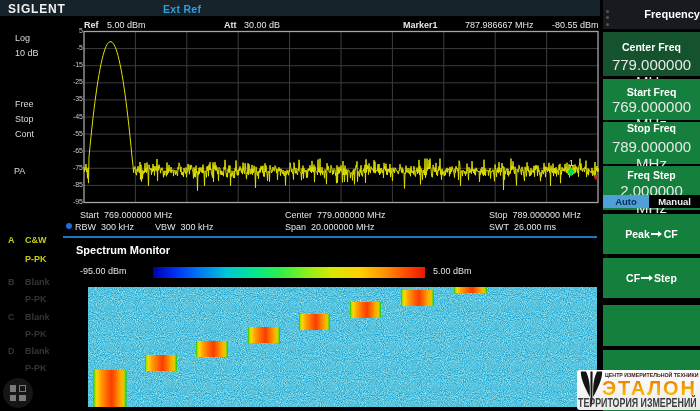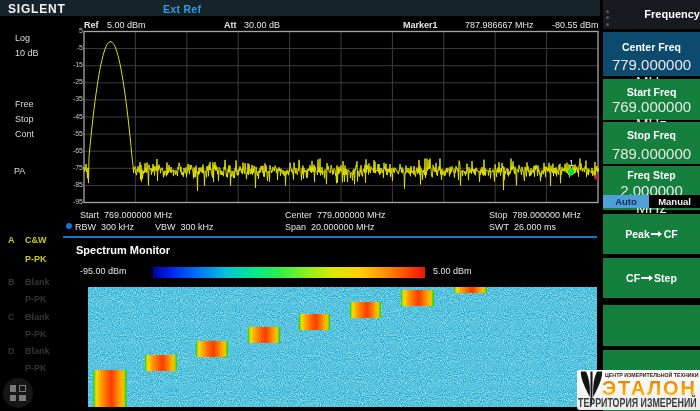--- a/index.html
+++ b/index.html
@@ -149,30 +149,30 @@
 <div class="abs" style="left:9.5px;top:394.5px;width:6.5px;height:6.5px;background:#7a7a7a"></div>
 <div class="abs" style="left:19px;top:394.5px;width:6.5px;height:6.5px;background:#7a7a7a"></div>
 
 <div class="abs" style="left:600px;top:0;width:100px;height:411px;background:#000"></div>
 <div class="abs" style="left:603px;top:0;width:97px;height:29px;background:#171a1f"></div>
 <div class="abs" style="left:606px;top:9.5px;width:3px;height:3px;border-radius:50%;background:#565656"></div>
 <div class="abs" style="left:606px;top:16px;width:3px;height:3px;border-radius:50%;background:#565656"></div>
 <div class="abs" style="left:606px;top:22.5px;width:3px;height:3px;border-radius:50%;background:#565656"></div>
 <div class="abs btt" style="left:603px;width:97px;top:8px;text-align:right;font-size:11px">Frequency</div>
 
-<div class="abs btn" style="top:31.5px;height:44.5px;background:#0c4a6e">
+<div class="abs btn" style="top:31.5px;height:44.5px;background:#14532d">
   <div class="btt" style="margin-top:9px">Center Freq</div>
   <div class="btv" style="margin-top:3px">779.000000 MHz</div>
 </div>
 <div class="abs btn" style="top:79px;height:40.5px">
   <div class="btt" style="margin-top:7px">Start Freq</div>
   <div class="btv" style="">769.000000 MHz</div>
 </div>
 <div class="abs btn" style="top:122px;height:41.5px">
-  <div class="btt" style="margin-top:7px">Stop Freq</div>
+  <div class="btt" style="">Stop Freq</div>
   <div class="btv" style="margin-top:4px">789.000000 MHz</div>
 </div>
 <div class="abs btn" style="top:166px;height:43.5px">
   <div class="btt" style="margin-top:3px">Freq Step</div>
   <div class="btv" style="margin-top:1px">2.000000 MHz</div>
   <div style="position:absolute;left:0;bottom:1.5px;width:97px;height:13px;background:#000">
     <div style="position:absolute;left:0;top:0;width:46px;height:13px;background:#4fa0d8;color:#0c2c50;font-size:9.5px;font-weight:bold;line-height:13px">Auto</div>
     <div style="position:absolute;left:46px;top:0;width:51px;height:13px;color:#f0f0f0;font-size:9.5px;font-weight:bold;line-height:13px">Manual</div>
   </div>
 </div>

